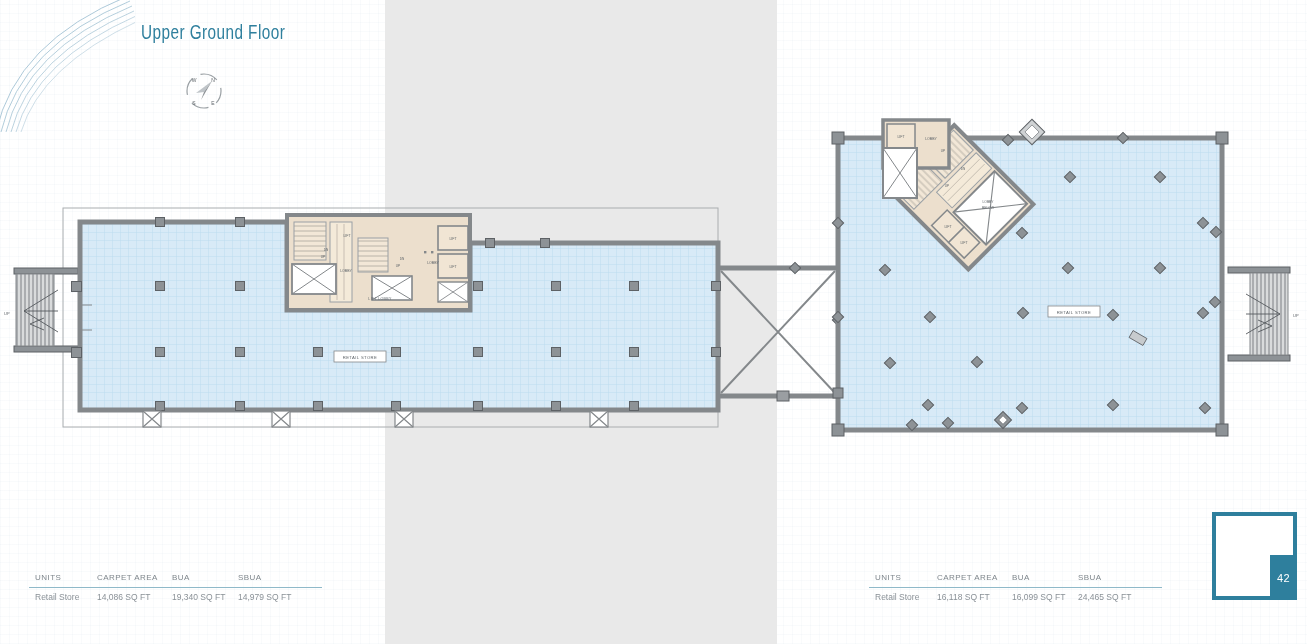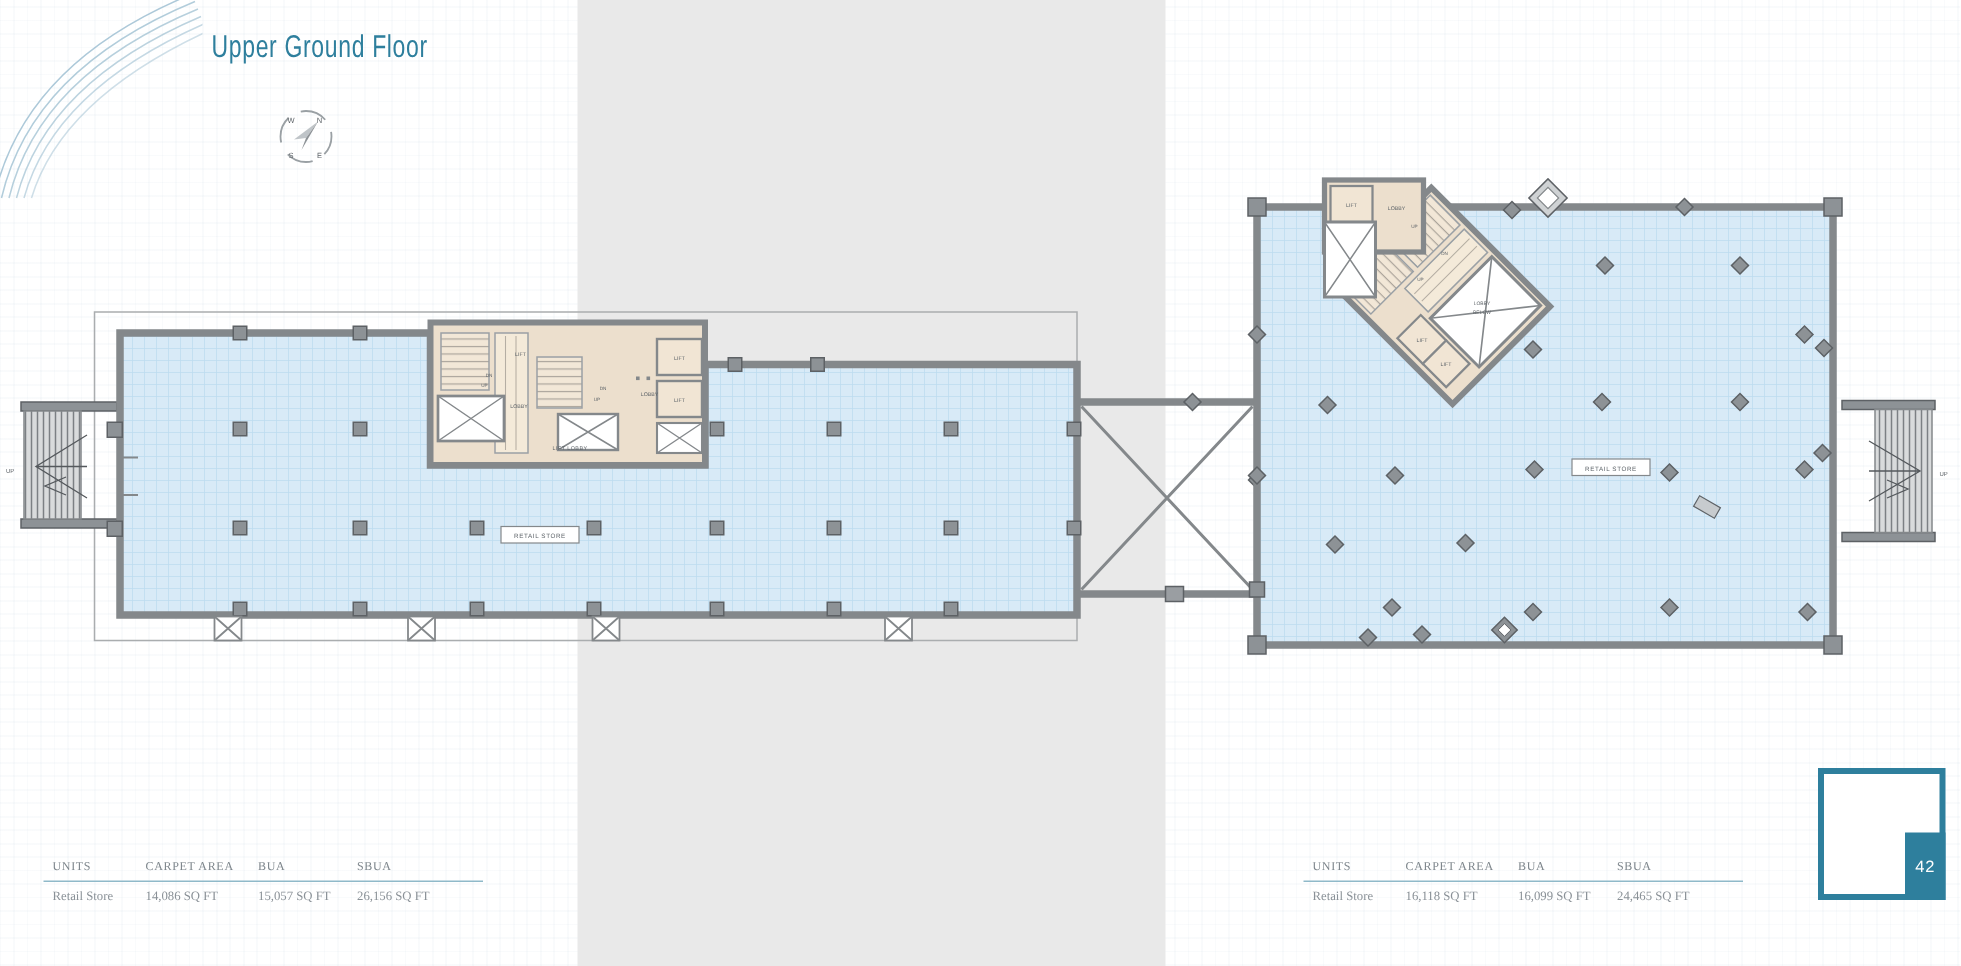--- a/index.html
+++ b/index.html
@@ -7,21 +7,21 @@
   .page::before{content:"";position:absolute;inset:0;pointer-events:none;
     background:repeating-linear-gradient(0deg,rgba(140,170,195,.05) 0 1px,transparent 1px 9px),
                repeating-linear-gradient(90deg,rgba(140,170,195,.05) 0 1px,transparent 1px 9px);}
   .band{position:absolute;left:385px;top:0;width:392px;height:644px;background:#e9e9e9;}
   .swoosh{position:absolute;left:0;top:0;}
   .title{position:absolute;left:141px;top:20px;font-size:21px;color:#2e7f9d;
     letter-spacing:.6px;white-space:nowrap;transform:scaleX(.73);transform-origin:0 0;}
   .compass{position:absolute;left:182px;top:68px;}
   .plan-svg{position:absolute;left:0;top:0;}
   
-  .arch-table{position:absolute;display:grid;grid-template-columns:62px 75px 66px 84px;font-size:8.5px;line-height:10px;font-family:Liberation Serif, serif;}
+  .arch-table{position:absolute;display:grid;grid-template-columns:62px 75px 66px 84px;font-size:8.5px;line-height:10px;}
   .arch-table .hd{color:#7e868c;font-size:8px;letter-spacing:.45px;padding-bottom:4px;white-space:nowrap;}
   .arch-table .rule{grid-column:1/-1;border-top:1px solid #8fb9c9;width:293px;margin:0 0 4px -6px;height:0;}
   .arch-table .cell{color:#8a9197;white-space:nowrap;}
   .tbl-left{left:35px;top:573px;}
   .tbl-right{left:875px;top:573px;}
   
   .badge{position:absolute;left:1212px;top:512px;width:77px;height:80px;border:4px solid #2e7f9d;background:#fff;}
   .badge-num{position:absolute;right:-4px;bottom:-4px;width:27px;height:45px;background:#2e7f9d;color:#fff;
     display:flex;align-items:center;justify-content:center;font-size:11px;letter-spacing:.5px;}
   .lbl{font-family:"Liberation Sans",sans-serif;fill:#5f656a;}
@@ -271,22 +271,22 @@
   </svg>
 
   <div class="arch-table tbl-left">
     <span class="hd">UNITS</span>
     <span class="hd">CARPET AREA</span>
     <span class="hd">BUA</span>
     <span class="hd">SBUA</span>
     <div class="rule"></div>
     <span class="cell">Retail Store</span>
     <span class="cell">14,086 SQ FT</span>
-    <span class="cell">15,057 SQ FT</span>
-    <span class="cell">26,156 SQ FT</span>
+    <span class="cell">19,340 SQ FT</span>
+    <span class="cell">14,979 SQ FT</span>
   </div>
 
   <div class="arch-table tbl-right">
     <span class="hd">UNITS</span>
     <span class="hd">CARPET AREA</span>
     <span class="hd">BUA</span>
     <span class="hd">SBUA</span>
     <div class="rule"></div>
     <span class="cell">Retail Store</span>
     <span class="cell">16,118 SQ FT</span>

